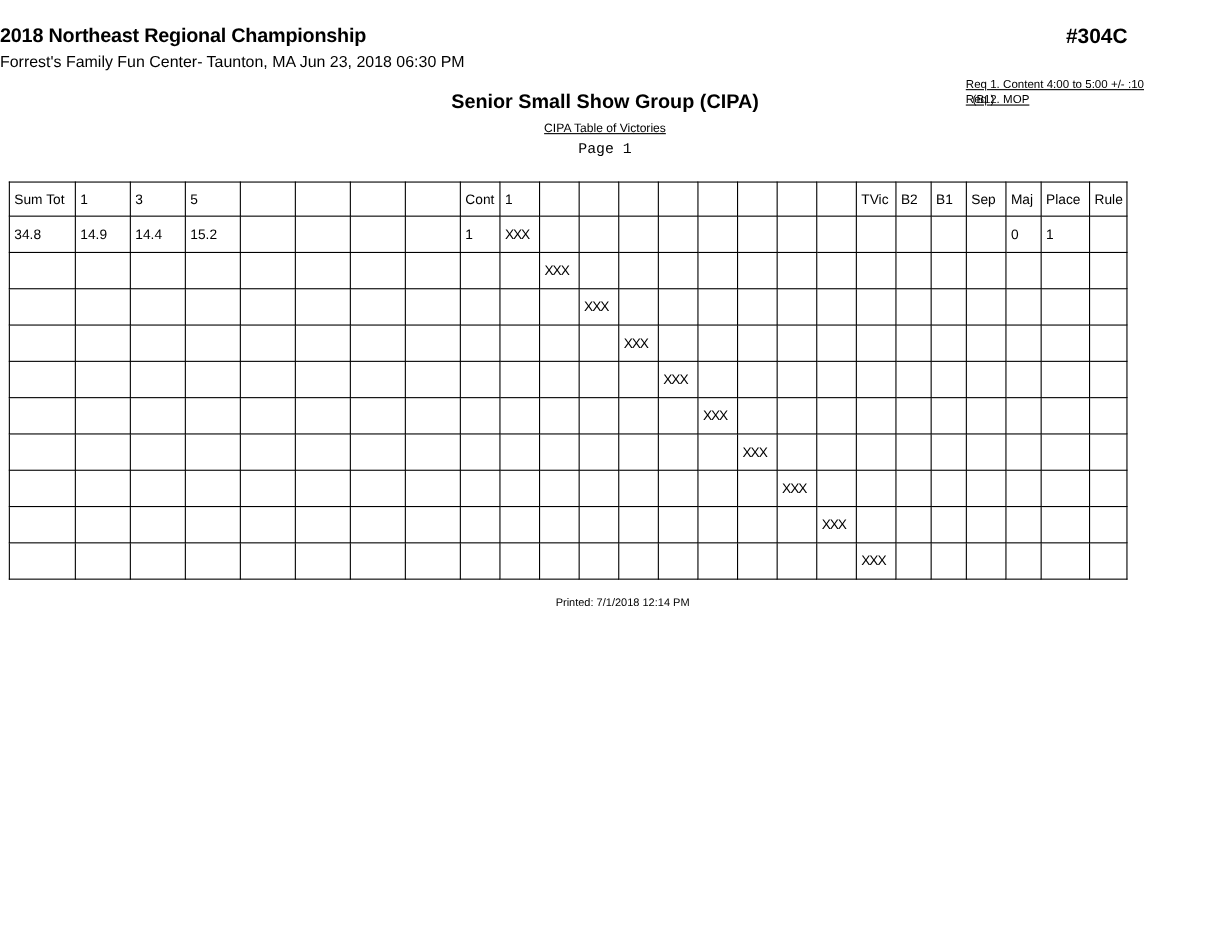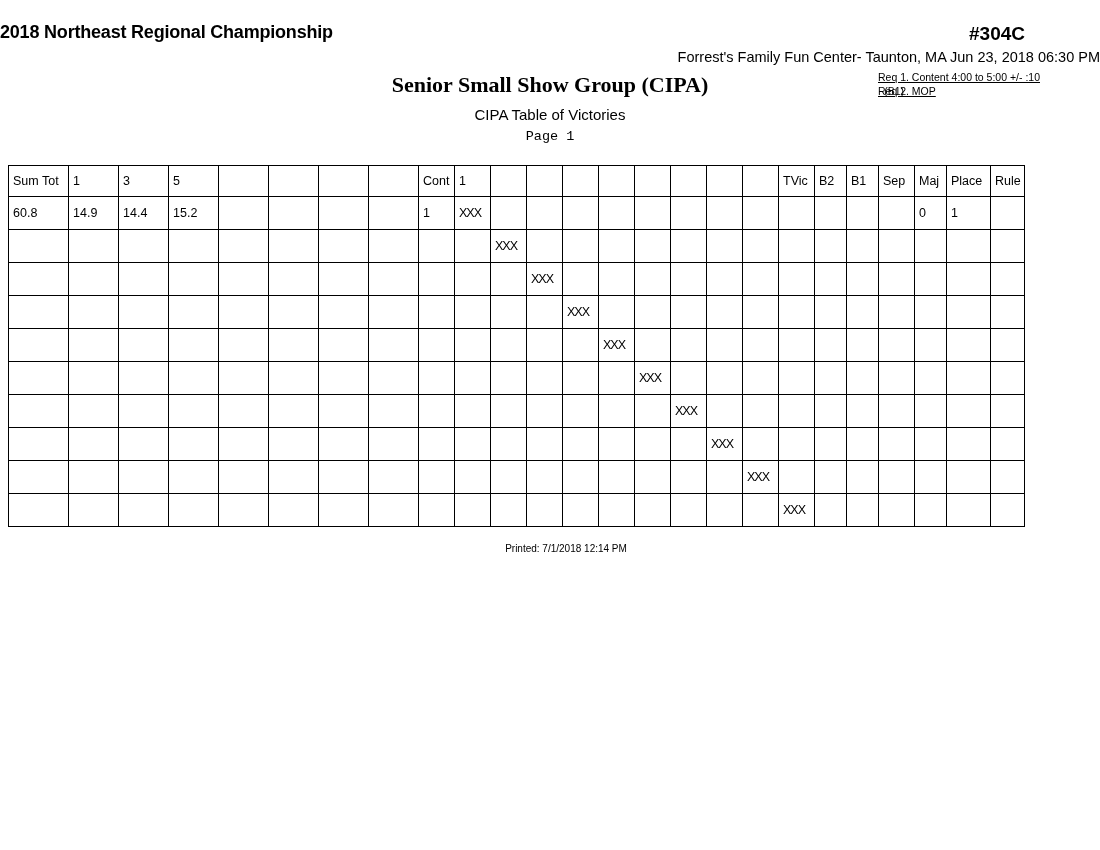--- a/index.html
+++ b/index.html
@@ -24,35 +24,35 @@
     width: 1100px;
   }
   .title-main {
     text-align: left;
     font-size: 18px;
     font-weight: bold;
     letter-spacing: -0.2px;
     margin-top: 22px;
   }
   .title-venue {
-    text-align: right;
+    text-align: left;
     font-size: 14.5px;
     margin-top: 6px;
   }
   .title-group {
     text-align: center;
-    font-size: 22px;
+    font-size: 18px;
     font-weight: bold;
-    margin-top: 7px;
-    font-family: Liberation Serif, serif;
+    margin-top: 17px;
   }
   .title-table {
     text-align: center;
-    font-size: 15px;
+    font-size: 11px;
     margin-top: 8px;
+    text-decoration: underline;
   }
   .title-page {
     text-align: center;
     font-size: 13.5px;
     margin-top: 6px;
     font-family: Liberation Mono, monospace;
   }
 
   .entry-number {
     position: absolute;
@@ -191,21 +191,21 @@
         <th>B2</th>
         <th>B1</th>
         <th>Sep</th>
         <th>Maj</th>
         <th>Place</th>
         <th>Rule</th>
       </tr>
   </thead>
   <tbody>
       <tr>
-        <td>60.8</td>
+        <td>34.8</td>
         <td>14.9</td>
         <td>14.4</td>
         <td>15.2</td>
         <td></td>
         <td></td>
         <td></td>
         <td></td>
         <td class="center">1</td>
         <td class="xmark">XXX</td>
         <td></td>

